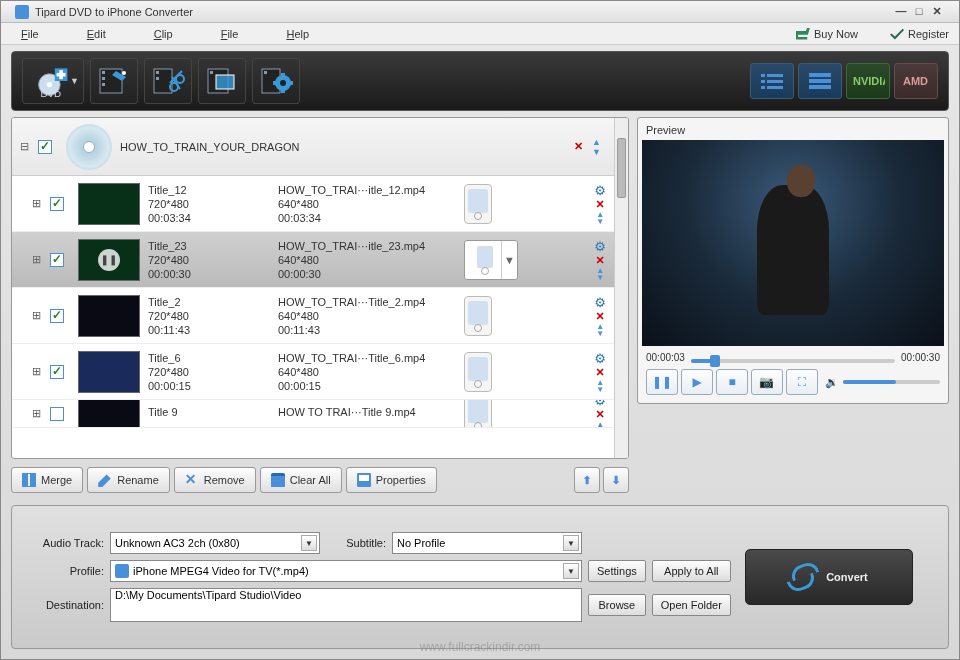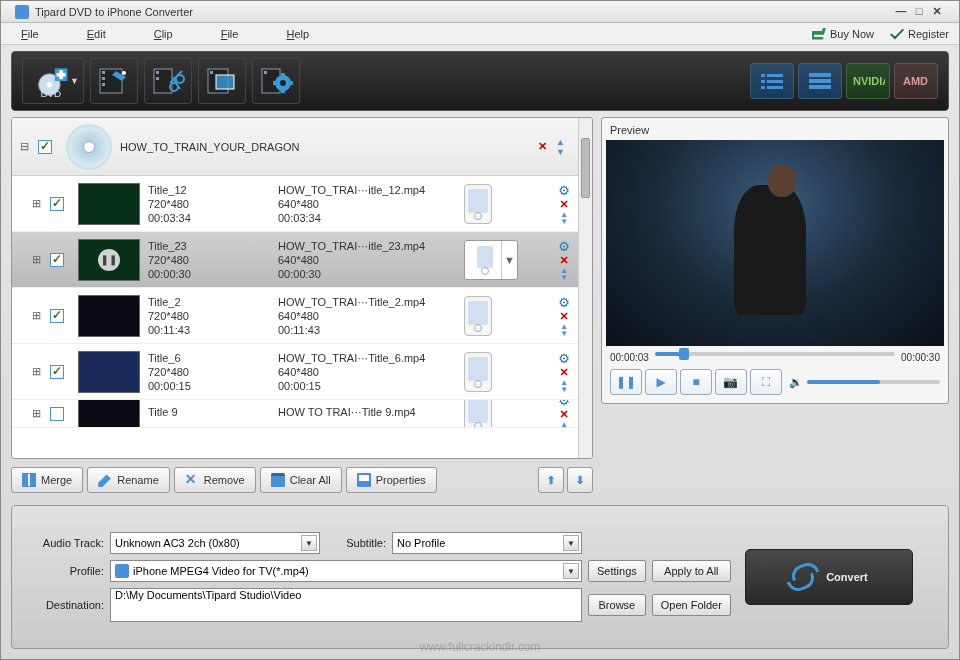--- a/index.html
+++ b/index.html
@@ -6,21 +6,21 @@
 body { background: #f0f0f0; width: 960px; height: 660px; overflow: hidden; }
 .window { width: 960px; height: 660px; background: linear-gradient(#e8e8e8,#d8d8d8); border: 1px solid #888; display: flex; flex-direction: column; }
 .titlebar { height: 22px; background: linear-gradient(#f5f5f5,#e0e0e0); display: flex; align-items: center; padding: 0 14px; border-bottom: 1px solid #bbb; }
 .titlebar .app-icon { width:14px; height:14px; background:#4a90d9; border-radius:2px; margin-right:6px; }
 .titlebar .title { flex: 1; color: #333; }
 .titlebar .winbtns { display:flex; gap:2px; }
 .titlebar .winbtn { width:16px; height:14px; text-align:center; line-height:12px; color:#444; font-weight:bold; cursor:pointer; }
 .menubar { height: 22px; background:#f0f0f0; display:flex; align-items:center; padding:0 20px; border-bottom:1px solid #ccc; gap:48px; position:relative; }
 .menubar .menu { color:#333; cursor:pointer; text-decoration:underline; text-decoration-color:transparent; }
 .menubar .menu::first-letter { text-decoration:underline; }
-.menubar .right { position:absolute; right:10px; display:flex; gap:16px; align-items:center; }
+.menubar .right { position:absolute; right:10px; display:flex; gap:32px; align-items:center; }
 .menubar .right .link { color:#333; cursor:pointer; display:flex; align-items:center; gap:4px; }
 .link .ico { width:14px; height:12px; }
 .cart-ico { background:#2e8b57; clip-path: polygon(0 30%,70% 30%,80% 0,100% 0,85% 60%,15% 60%,15% 80%,80% 80%,80% 100%,0 100%); }
 .check-ico { background:#2a6a4a; clip-path: polygon(10% 50%,0 60%,35% 100%,100% 20%,90% 10%,35% 75%); }
 .toolbar { height: 60px; margin: 6px 10px; background: linear-gradient(#3a3a3a,#1a1a1a); border:1px solid #555; border-radius:4px; display:flex; align-items:center; padding:0 10px; }
 .toolbar .tbtn { width:48px; height:46px; margin-right:6px; border:1px solid #444; border-radius:3px; background:linear-gradient(#333,#222); display:flex; align-items:center; justify-content:center; cursor:pointer; position:relative; }
 .toolbar .tbtn.dvd { width:62px; }
 .toolbar .tbtn svg { width:36px; height:36px; }
 .toolbar .dvd-caret { position:absolute; right:4px; top:50%; transform:translateY(-50%); color:#ccc; font-size:9px; }
 .toolbar .spacer { flex:1; }
@@ -64,28 +64,28 @@
 .abtn { height:26px; padding:0 10px; border:1px solid #999; border-radius:3px; background:linear-gradient(#fdfdfd,#e0e0e0); display:flex; align-items:center; gap:5px; cursor:pointer; color:#333; }
 .abtn .aico { width:14px; height:14px; }
 .merge-ico { background:linear-gradient(90deg,#4a90d9 40%,transparent 40%,transparent 60%,#4a90d9 60%); border:1px solid #4a90d9; }
 .pen-ico { background:#4a90d9; clip-path: polygon(0 70%,60% 10%,90% 40%,30% 100%,0 100%); }
 .x-ico { color:#4a90d9; font-weight:bold; font-size:14px; line-height:12px; }
 .clip-ico { background:#4a90d9; width:12px; height:14px; border-radius:2px 2px 0 0; border-top:3px solid #2a6aa9; }
 .prop-ico { background:#4a90d9; border-radius:1px; position:relative; }
 .prop-ico::after { content:""; position:absolute; inset:2px 2px 6px 2px; background:#fff; }
 .navbtns { margin-left:auto; display:flex; gap:3px; }
 .navbtn { width:26px; height:26px; border:1px solid #999; border-radius:3px; background:linear-gradient(#fdfdfd,#e0e0e0); display:flex; align-items:center; justify-content:center; color:#4a90d9; font-weight:bold; cursor:pointer; }
-.rightpane { width:348px; display:flex; flex-direction:column; }
+.rightpane { width:312px; display:flex; flex-direction:column; }
 .preview-frame { border:1px solid #999; border-radius:3px; background:#f5f5f5; padding:4px; display:flex; flex-direction:column; }
 .preview-label { color:#333; padding:2px 4px; }
 .preview-video { height:206px; background:#000; margin-top:2px; position:relative; overflow:hidden; }
 .preview-video .scene { position:absolute; inset:0; background: radial-gradient(ellipse at 50% 30%, #3a5a7a 0%, #1a2a3a 50%, #0a1018 100%); }
 .preview-video .figure { position:absolute; left:38%; top:22%; width:72px; height:130px; background:#1a1a1a; border-radius:35% 35% 10% 10%; }
 .preview-video .head { position:absolute; left:48%; top:12%; width:28px; height:32px; background:#5a4030; border-radius:45%; }
-.timeline { display:flex; align-items:flex-start; gap:6px; padding:6px 4px 4px 4px; }
+.timeline { display:flex; align-items:flex-end; gap:6px; padding:6px 4px 4px 4px; }
 .timeline .t { color:#333; font-size:10px; }
 .timeline .track { flex:1; height:4px; background:#ccc; position:relative; border-radius:2px; }
 .timeline .track .prog { position:absolute; left:0; top:0; bottom:0; width:12%; background:#4a90d9; border-radius:2px; }
 .timeline .track .knob { position:absolute; left:12%; top:-4px; width:10px; height:12px; background:#4a90d9; border-radius:2px; transform:translateX(-50%); }
 .pcontrols { display:flex; gap:3px; padding:2px 4px 4px 4px; align-items:center; }
 .pbtn { width:32px; height:26px; border:1px solid #9ab; border-radius:3px; background:linear-gradient(#fdfdfd,#e8eef5); display:flex; align-items:center; justify-content:center; color:#4a90d9; cursor:pointer; font-size:12px; }
 .vol { flex:1; display:flex; align-items:center; gap:4px; margin-left:4px; }
 .vol .vtrack { flex:1; height:4px; background:#ccc; position:relative; border-radius:2px; }
 .vol .vtrack .vprog { position:absolute; left:0; top:0; bottom:0; width:55%; background:#4a90d9; border-radius:2px; }
 .bottombar { margin:4px 10px 10px 10px; border:1px solid #999; border-radius:4px; background:linear-gradient(#e0e0e0,#cacaca); padding:26px 12px; display:flex; gap:14px; align-items:center; }

